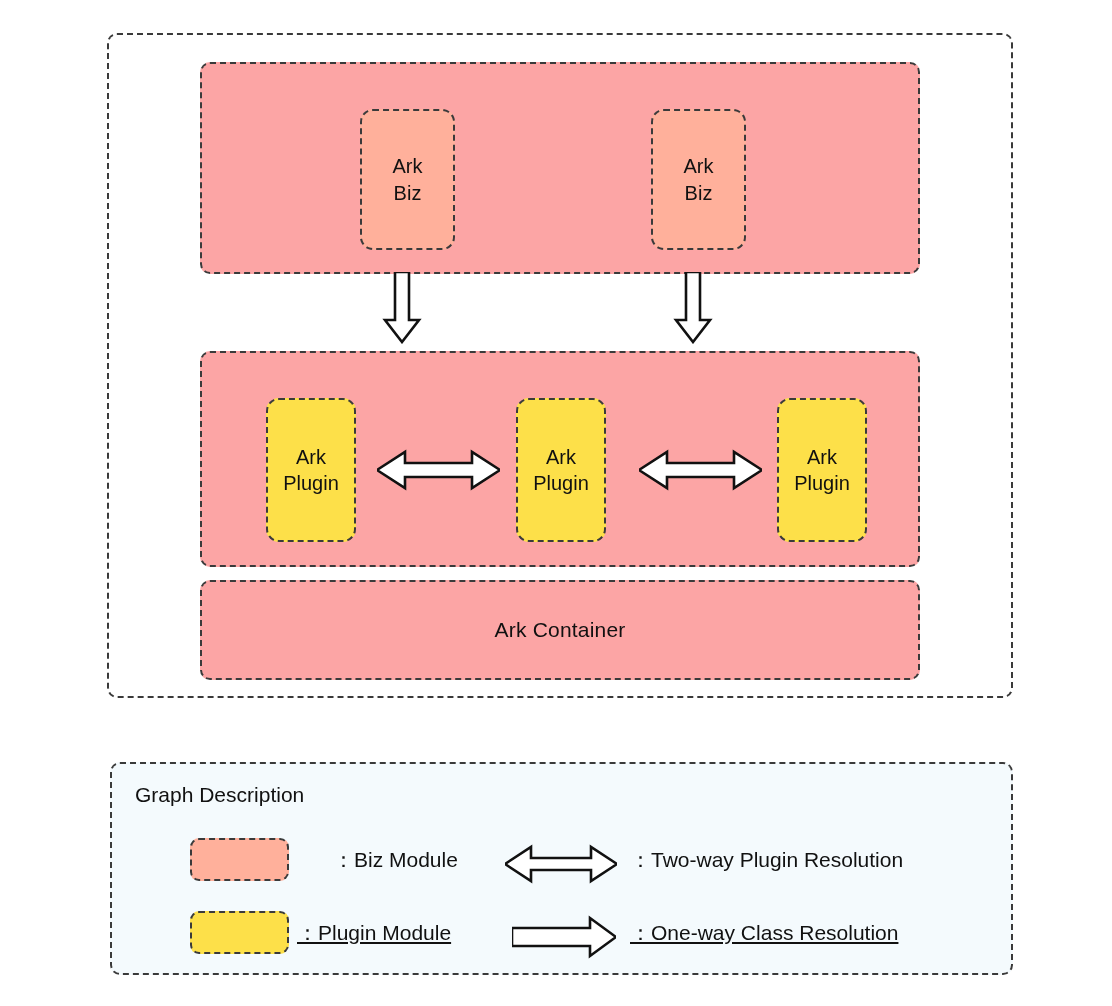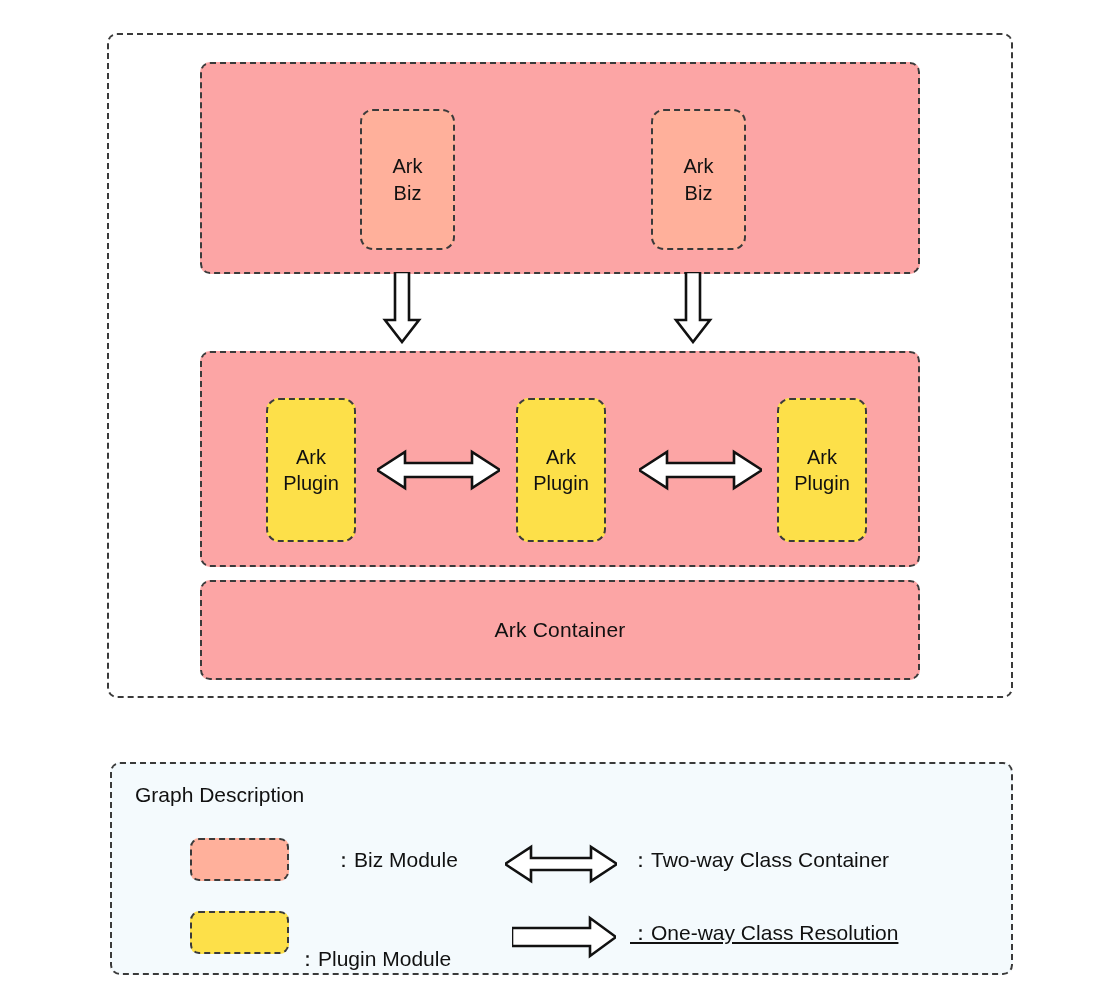--- a/index.html
+++ b/index.html
@@ -107,21 +107,21 @@
   }
   .swatch-biz    { left: 190px; top: 838px; background: #ffb09b; }
   .swatch-plugin { left: 190px; top: 911px; background: #fde049; }
 
   .legend-text {
     font-size: 21px;
     color: #111111;
     white-space: nowrap;
   }
   .lt-biz    { left: 297px; top: 846px; margin-left: 36px; }
-  .lt-plugin { left: 297px; top: 945px; }
+  .lt-plugin { left: 297px; top: 919px; text-decoration: underline; }
   .lt-two    { left: 630px; top: 846px; }
   .lt-one    { left: 630px; top: 919px; text-decoration: underline; }
 
   .legend-arrow-two { left: 505px; top: 842px; }
   .legend-arrow-one { left: 512px; top: 915px; }
 </style>
 </head>
 <body>
 
 <div class="abs outer-frame"></div>
@@ -191,20 +191,20 @@
 <div class="abs legend-text lt-biz"><span>：</span><span>Biz Module</span></div>
 
 <div class="abs swatch swatch-plugin"></div>
 <div class="abs legend-text lt-plugin"><span>：</span><span>Plugin Module</span></div>
 
 <div class="abs legend-arrow-two">
   <svg width="112" height="44" viewBox="0 0 112 44">
     <polygon points="0,22 26,5 26,16 86,16 86,5 112,22 86,39 86,28 26,28 26,39" fill="#ffffff" stroke="#111111" stroke-width="2.6" stroke-linejoin="miter"></polygon>
   </svg>
 </div>
-<div class="abs legend-text lt-two"><span>：</span><span>Two-way Class Container</span></div>
+<div class="abs legend-text lt-two"><span>：</span><span>Two-way Plugin Resolution</span></div>
 
 <div class="abs legend-arrow-one">
   <svg width="104" height="44" viewBox="0 0 104 44">
     <polygon points="0,13 78,13 78,3 104,22 78,41 78,31 0,31" fill="#ffffff" stroke="#111111" stroke-width="2.6" stroke-linejoin="miter"></polygon>
   </svg>
 </div>
 <div class="abs legend-text lt-one"><span>：</span><span>One-way Class Resolution</span></div>
 
 </body></html>

